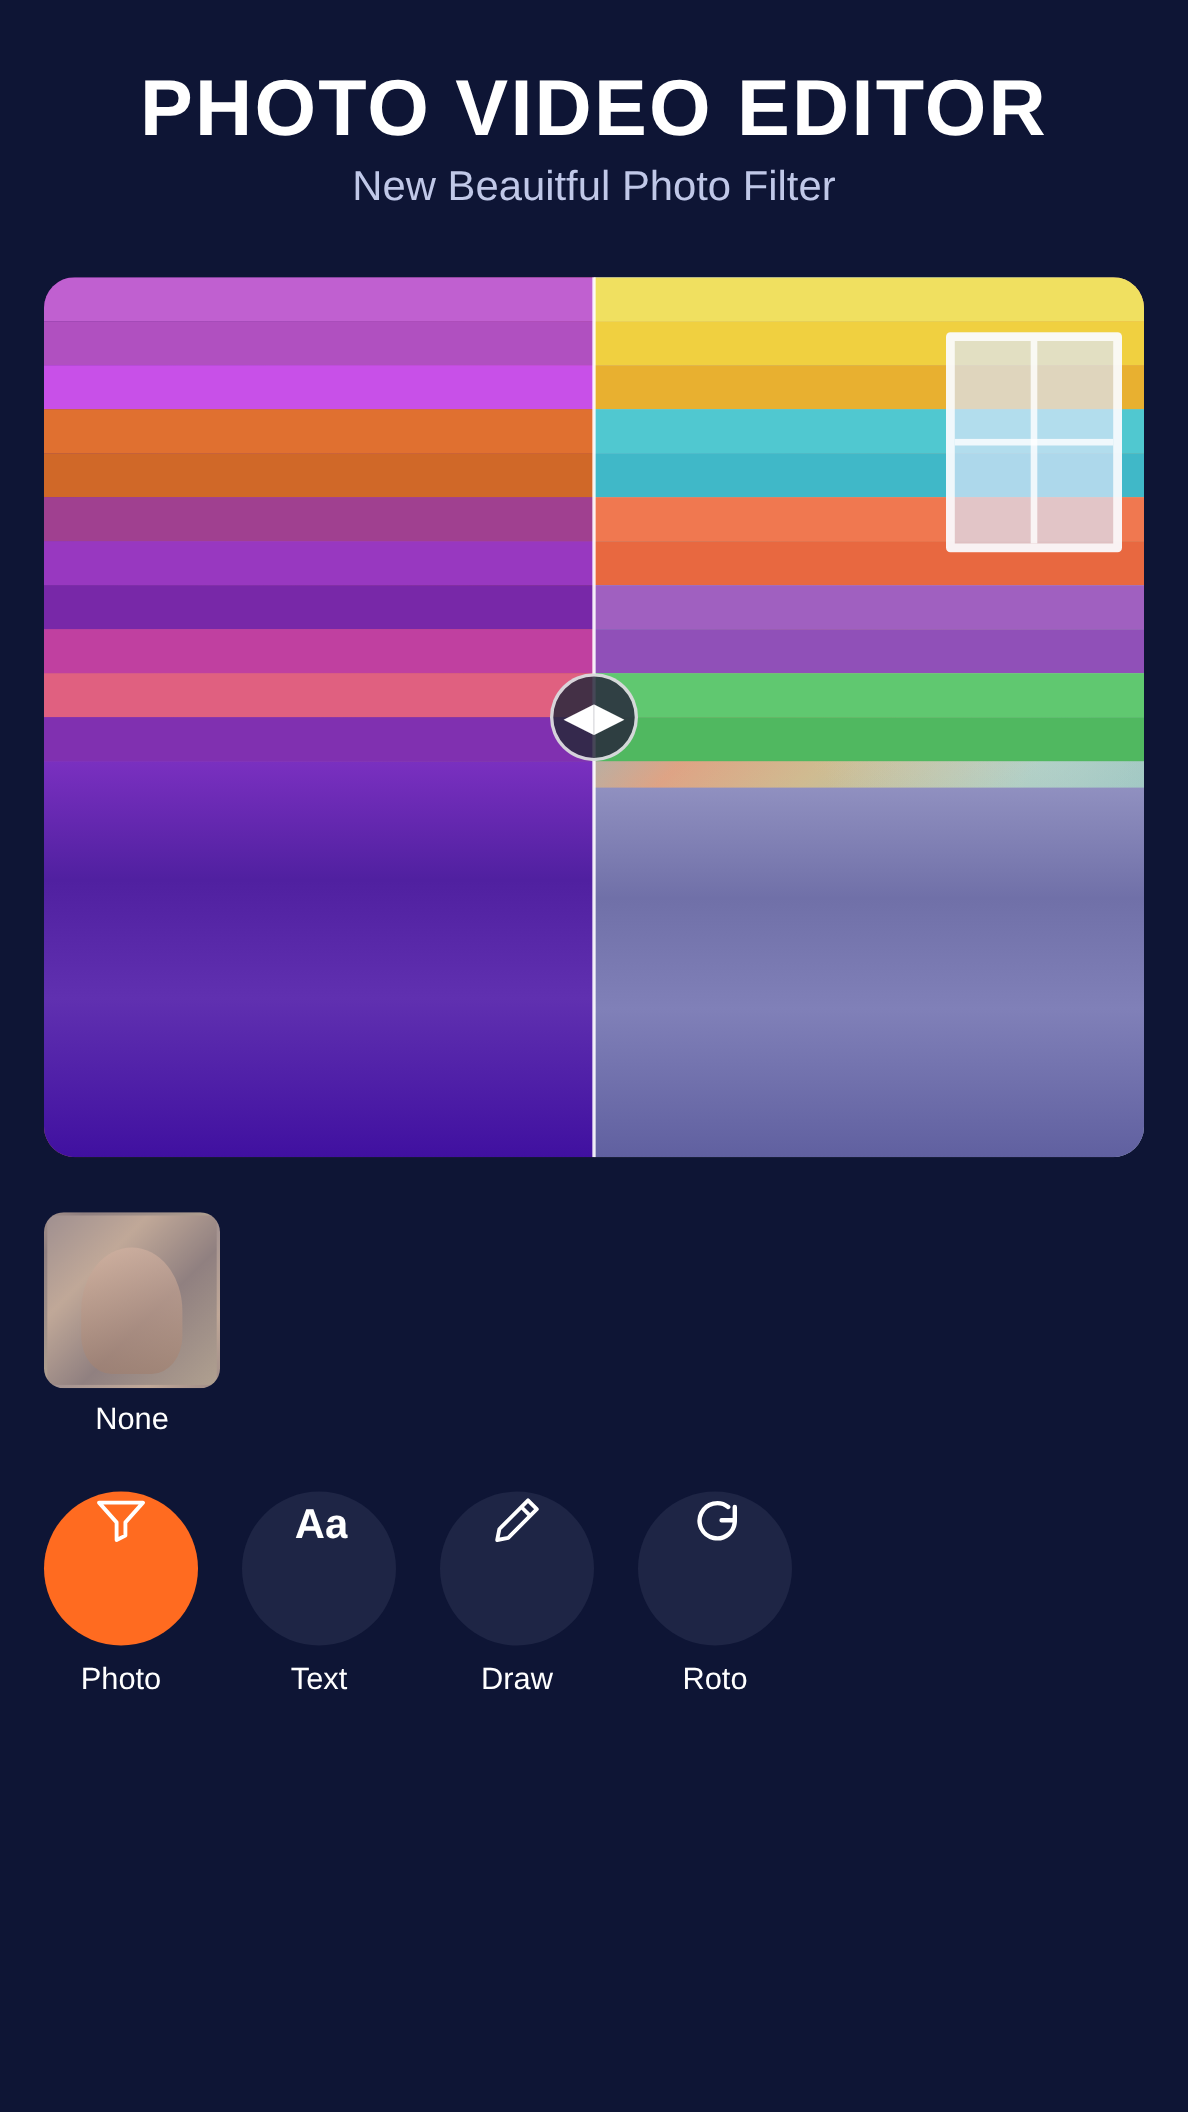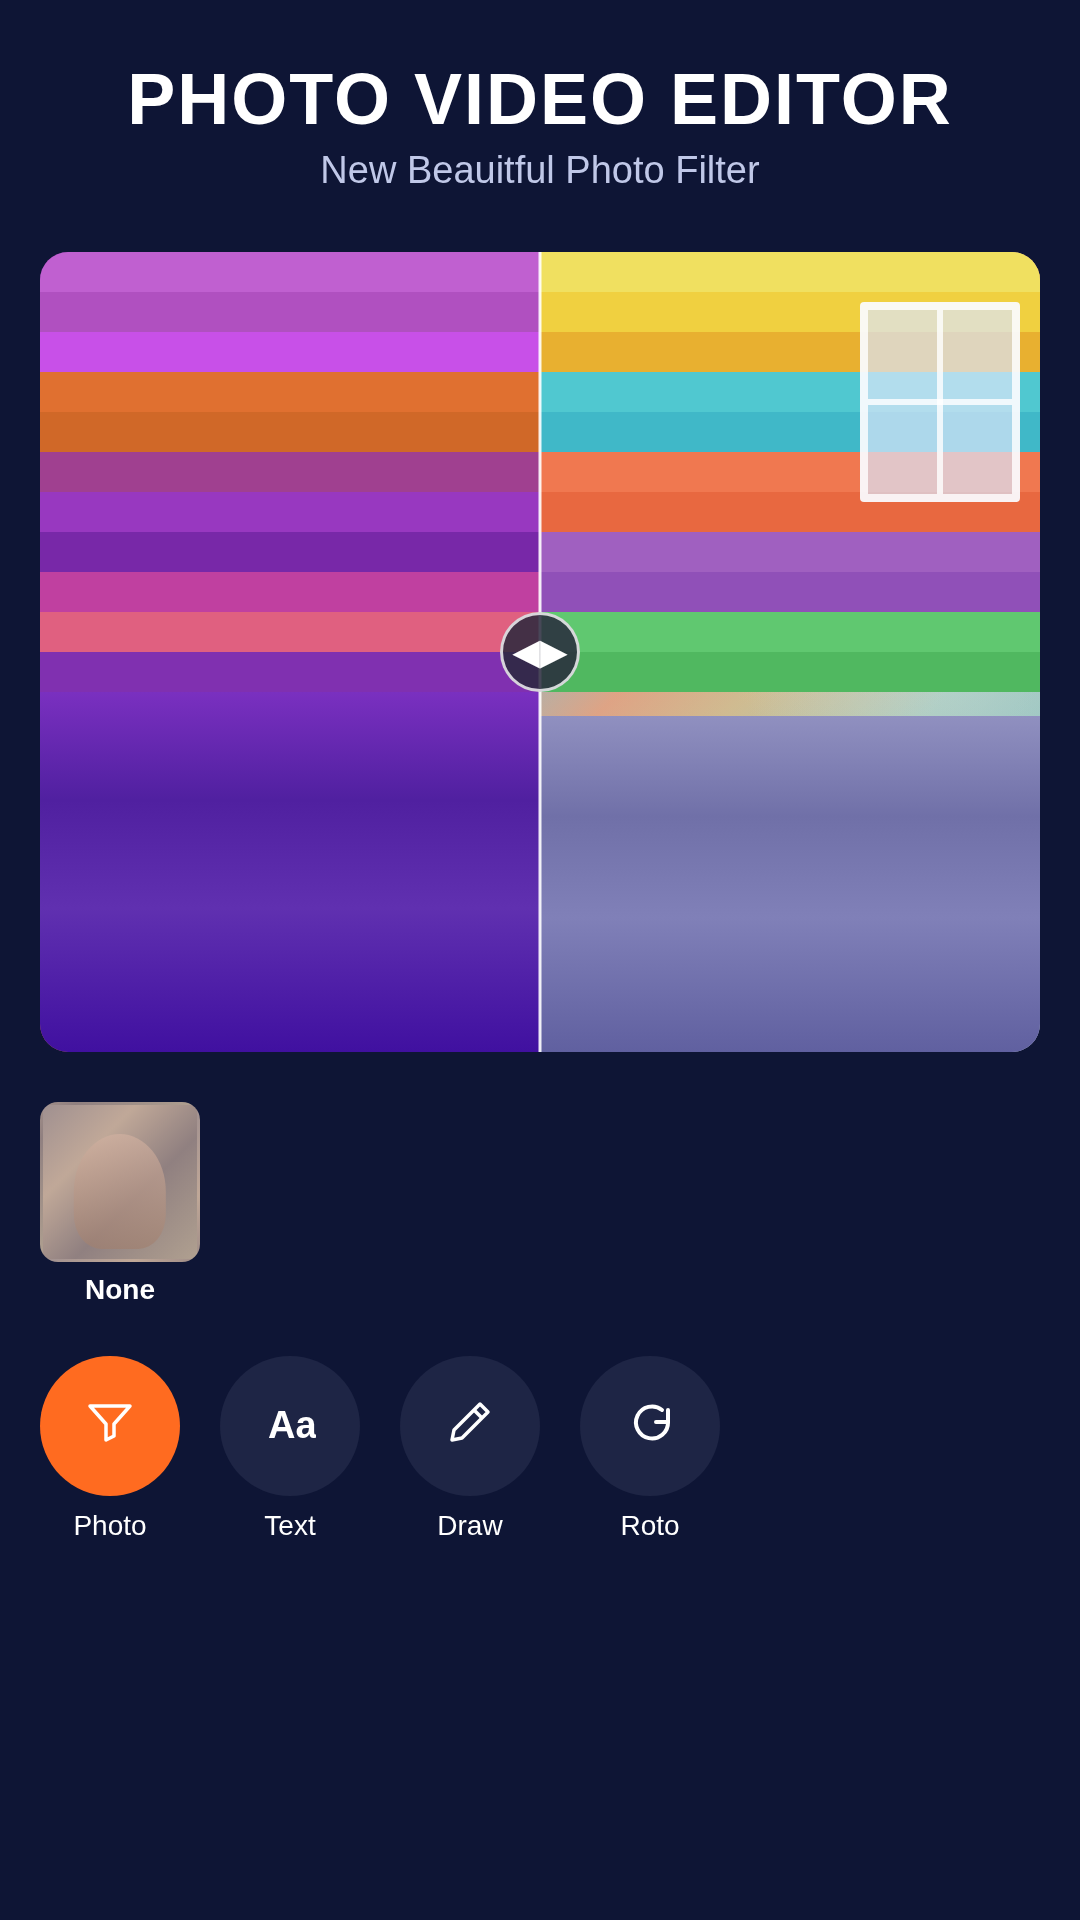--- a/index.html
+++ b/index.html
@@ -238,21 +238,21 @@
     }
 
     
     .thumb-paretro {
       background: linear-gradient(135deg, #9060b0 0%, #7050a0 30%, #8070c0 60%, #9060b0 100%);
     }
 
     .filter-label {
       font-size: 28px;
       color: #ffffff;
-      font-weight: 700;
+      font-weight: 400;
       text-align: right;
     }
 
     
     .tools-row {
       display: flex;
       padding: 20px 40px;
       gap: 40px;
       overflow: hidden;
       align-items: flex-start;
@@ -266,21 +266,21 @@
       gap: 14px;
       flex-shrink: 0;
     }
 
     .tool-button {
       width: 140px;
       height: 140px;
       border-radius: 50%;
       background: #1e2545;
       display: flex;
-      align-items: center;
+      align-items: flex-start;
       justify-content: center;
       cursor: pointer;
       border: none;
     }
 
     .tool-button.active {
       background: #ff6b20;
     }
 
     .tool-icon {

